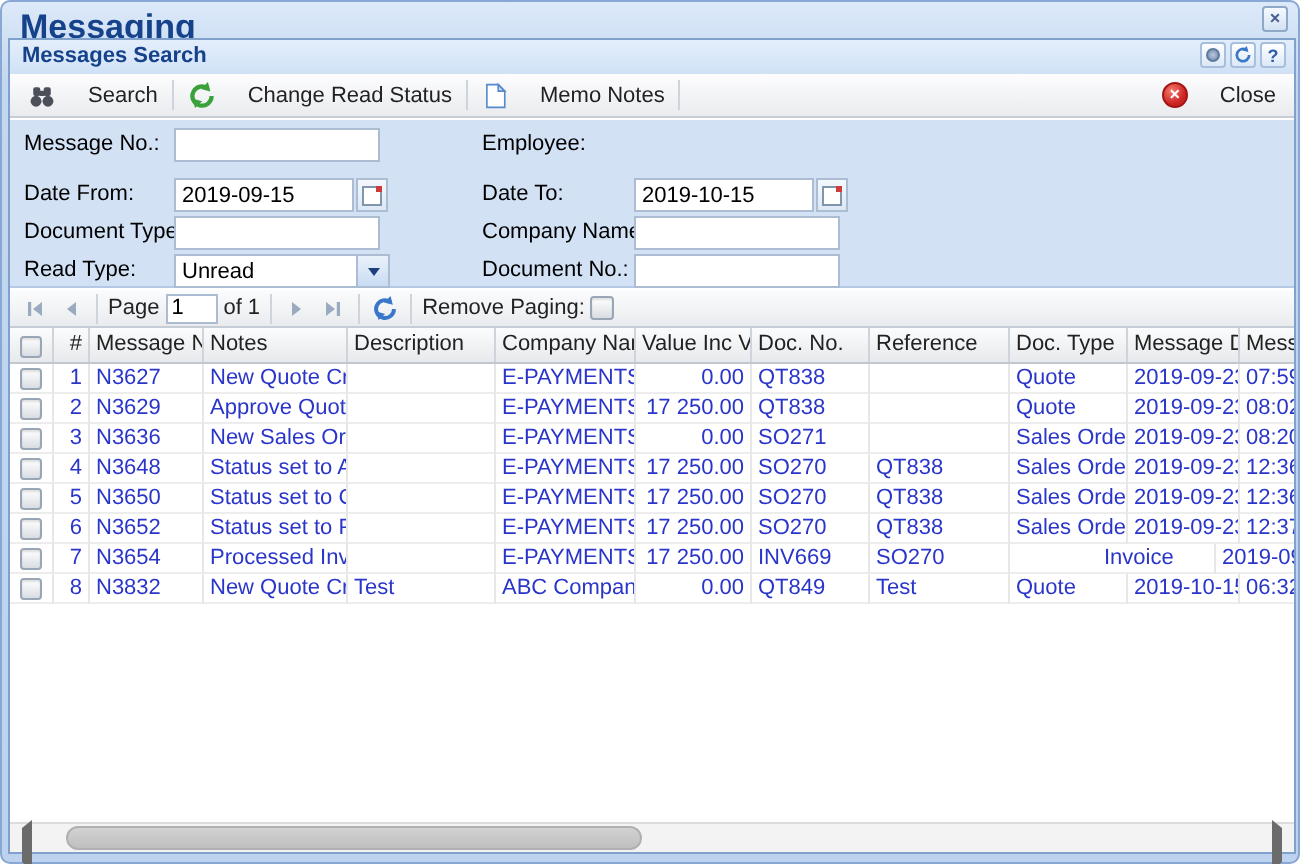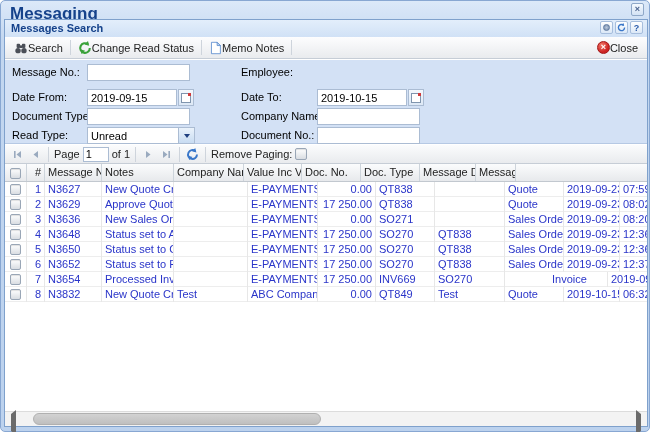--- a/index.html
+++ b/index.html
@@ -29,21 +29,21 @@
   .ptool{width:13px;height:13px;border:1px solid #a7bedd;border-radius:2px;
     background:linear-gradient(#ffffff,#dbe8f7);display:flex;align-items:center;
     justify-content:center;cursor:pointer;font-size:9px;font-weight:bold;color:#2b5cab;}
   .gear-dot{width:7px;height:7px;border-radius:50%;background:radial-gradient(#b9c8dd,#7188a8);
     border:1px solid #5f7aa0;}
 
   
   .toolbar{position:absolute;left:0;top:17px;width:100%;height:22px;
     background:linear-gradient(#fdfdfe,#e9ebee);border-bottom:1px solid #c6cdd6;
     display:flex;align-items:center;padding:0 4px;}
-  .tbtn{display:flex;align-items:center;gap:0;padding:2px 5px;font-size:11px;color:#222;cursor:pointer;}
+  .tbtn{display:flex;align-items:center;gap:16px;padding:2px 5px;font-size:11px;color:#222;cursor:pointer;}
   .tbsep{width:1px;height:15px;background:#ced4dc;margin:0 2px;}
   .close-icon{width:13px;height:13px;border-radius:50%;
     background:radial-gradient(circle at 35% 30%,#f37a6a,#cc2222 65%);border:1px solid #a31515;
     color:#fff;font-size:9px;font-weight:bold;text-align:center;line-height:11px;}
   .right-btn{margin-left:auto;}
 
   
   .form{position:absolute;left:0;top:40px;width:100%;height:84px;background:#d3e1f5;
     border-bottom:1px solid #b6c9e4;}
   .lab{position:absolute;font-size:11px;color:#000;line-height:17px;}
@@ -257,23 +257,25 @@
       <span class="checkbox"></span>
     </div>
 
     <div class="grid-header" id="grid-header">
         <div class="hcell cbcell">
           <div class="checkbox"></div>
         </div>
         <div class="hcell right" style="width: 18px;">#</div>
         <div class="hcell" style="width: 57px;">Message No.</div>
         <div class="hcell" style="width: 72px;">Notes</div>
+        <div class="hcell" style="width: 74px;">Description</div>
         <div class="hcell" style="width: 70px;">Company Name</div>
         <div class="hcell right" style="width: 58px;">Value Inc VAT</div>
         <div class="hcell" style="width: 59px;">Doc. No.</div>
+        <div class="hcell" style="width: 70px;">Reference</div>
         <div class="hcell" style="width: 59px;">Doc. Type</div>
         <div class="hcell" style="width: 56px;">Message Date</div>
         <div class="hcell" style="width: 40px;">Message Time</div>
       </div>
     <div class="grid-rows" id="grid-rows">
         <div class="grow">
           <div class="cell cbcell">
             <div class="checkbox"></div>
           </div>
           <div class="cell right" style="width: 18px;">1</div>

